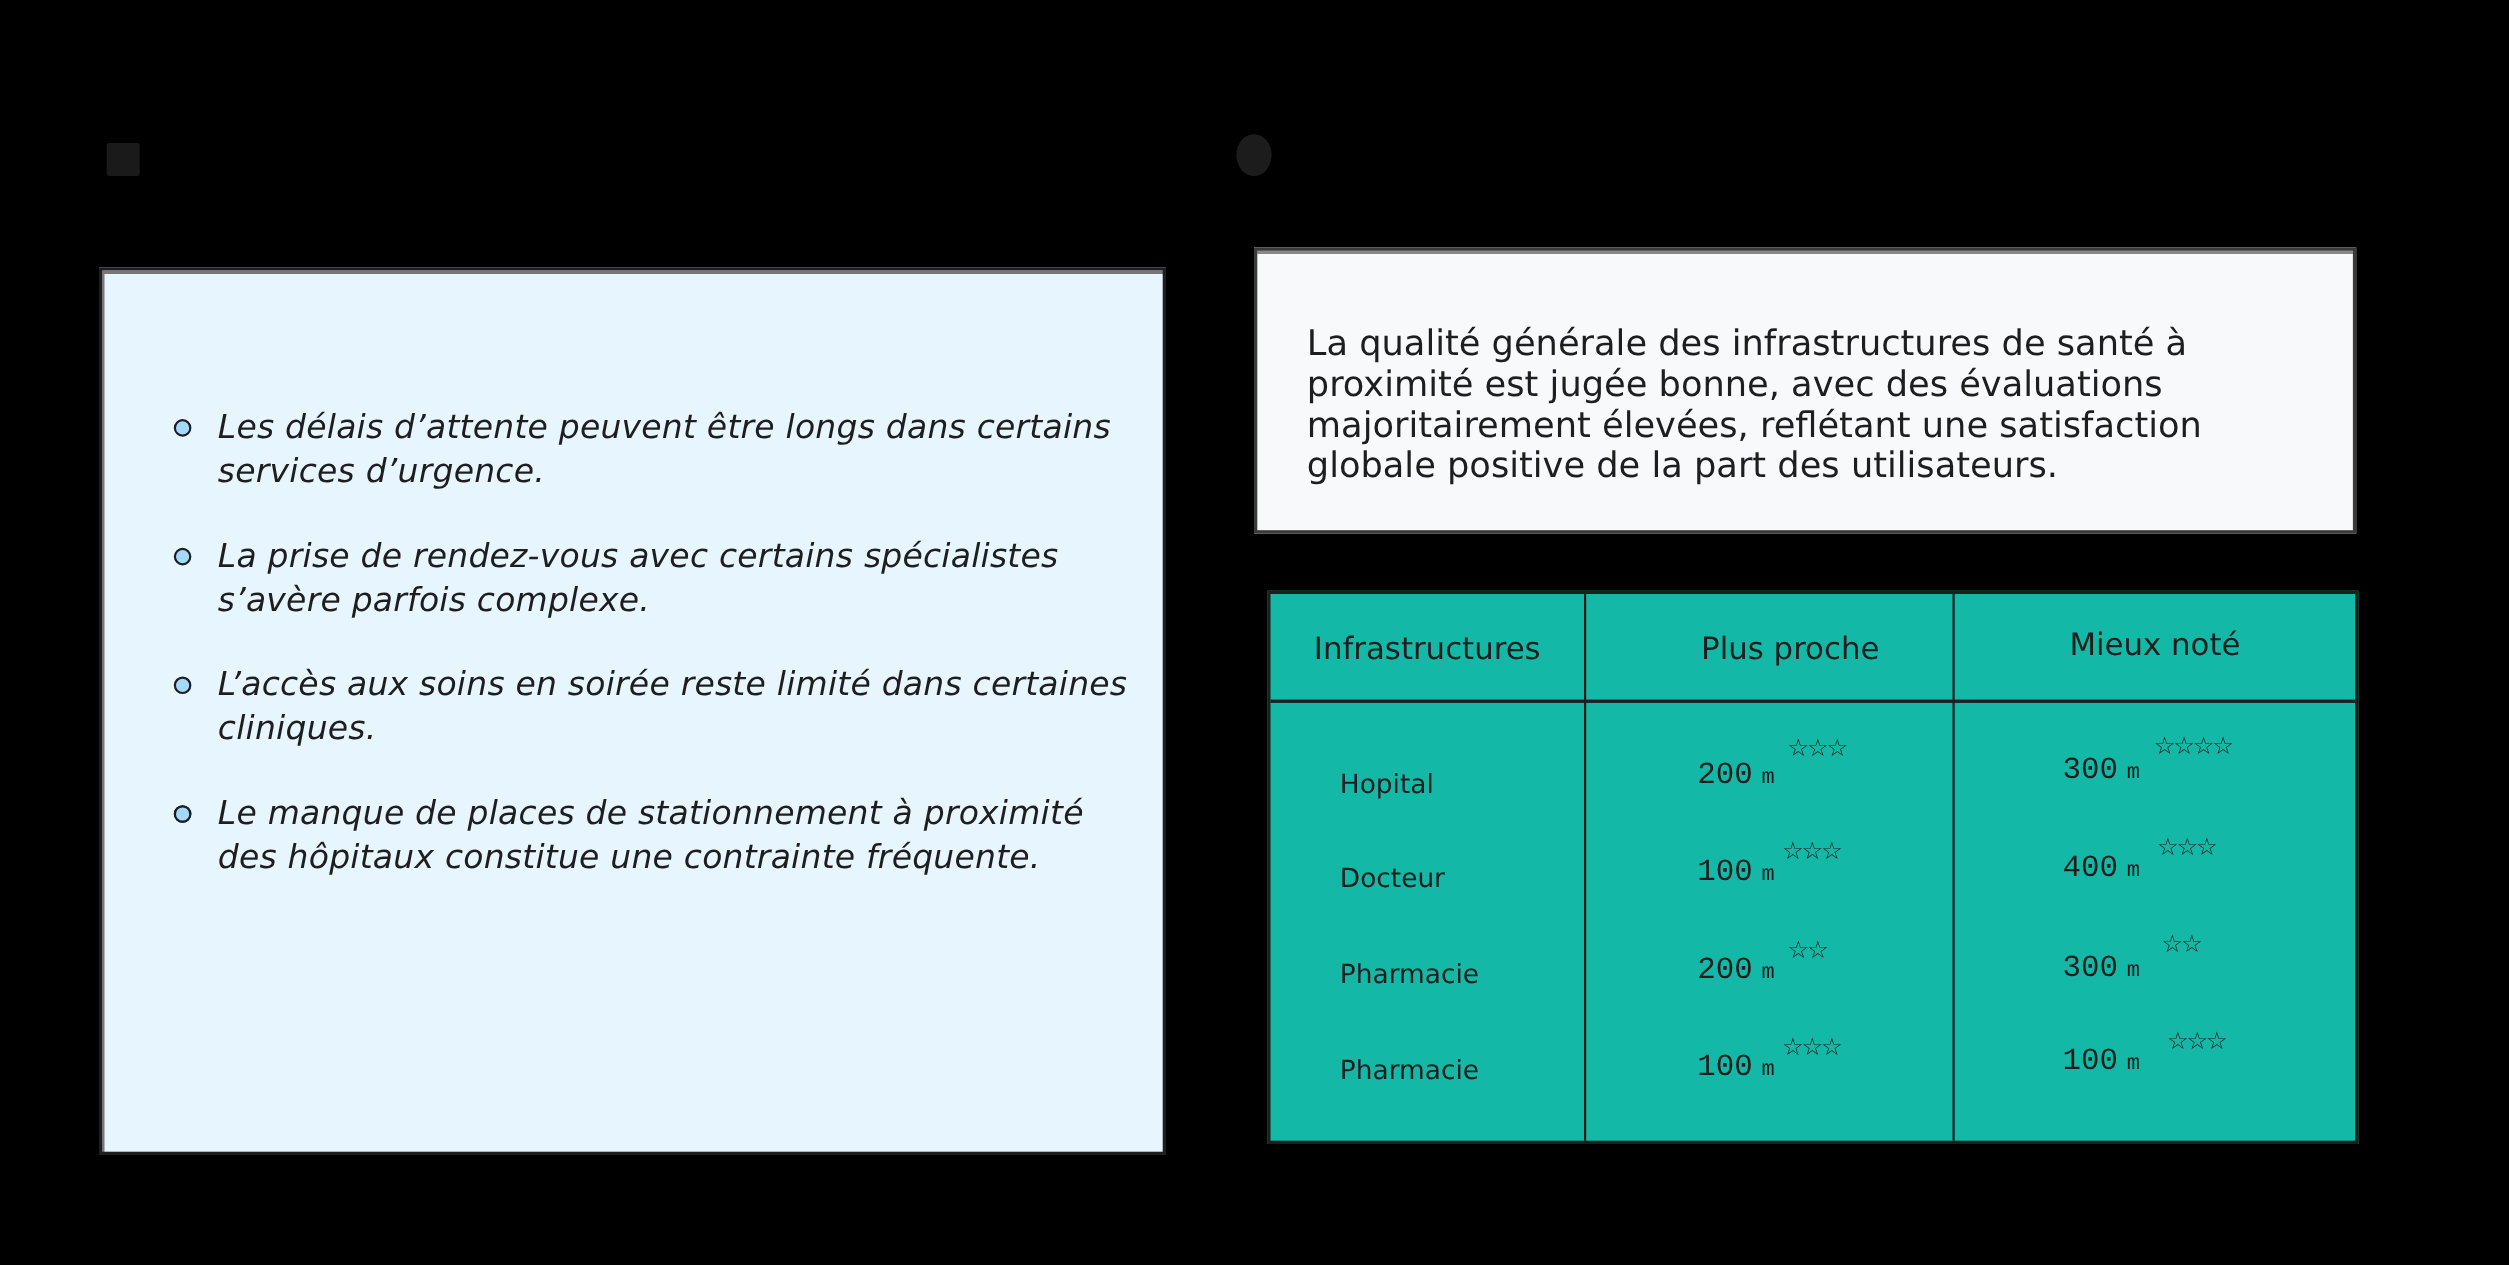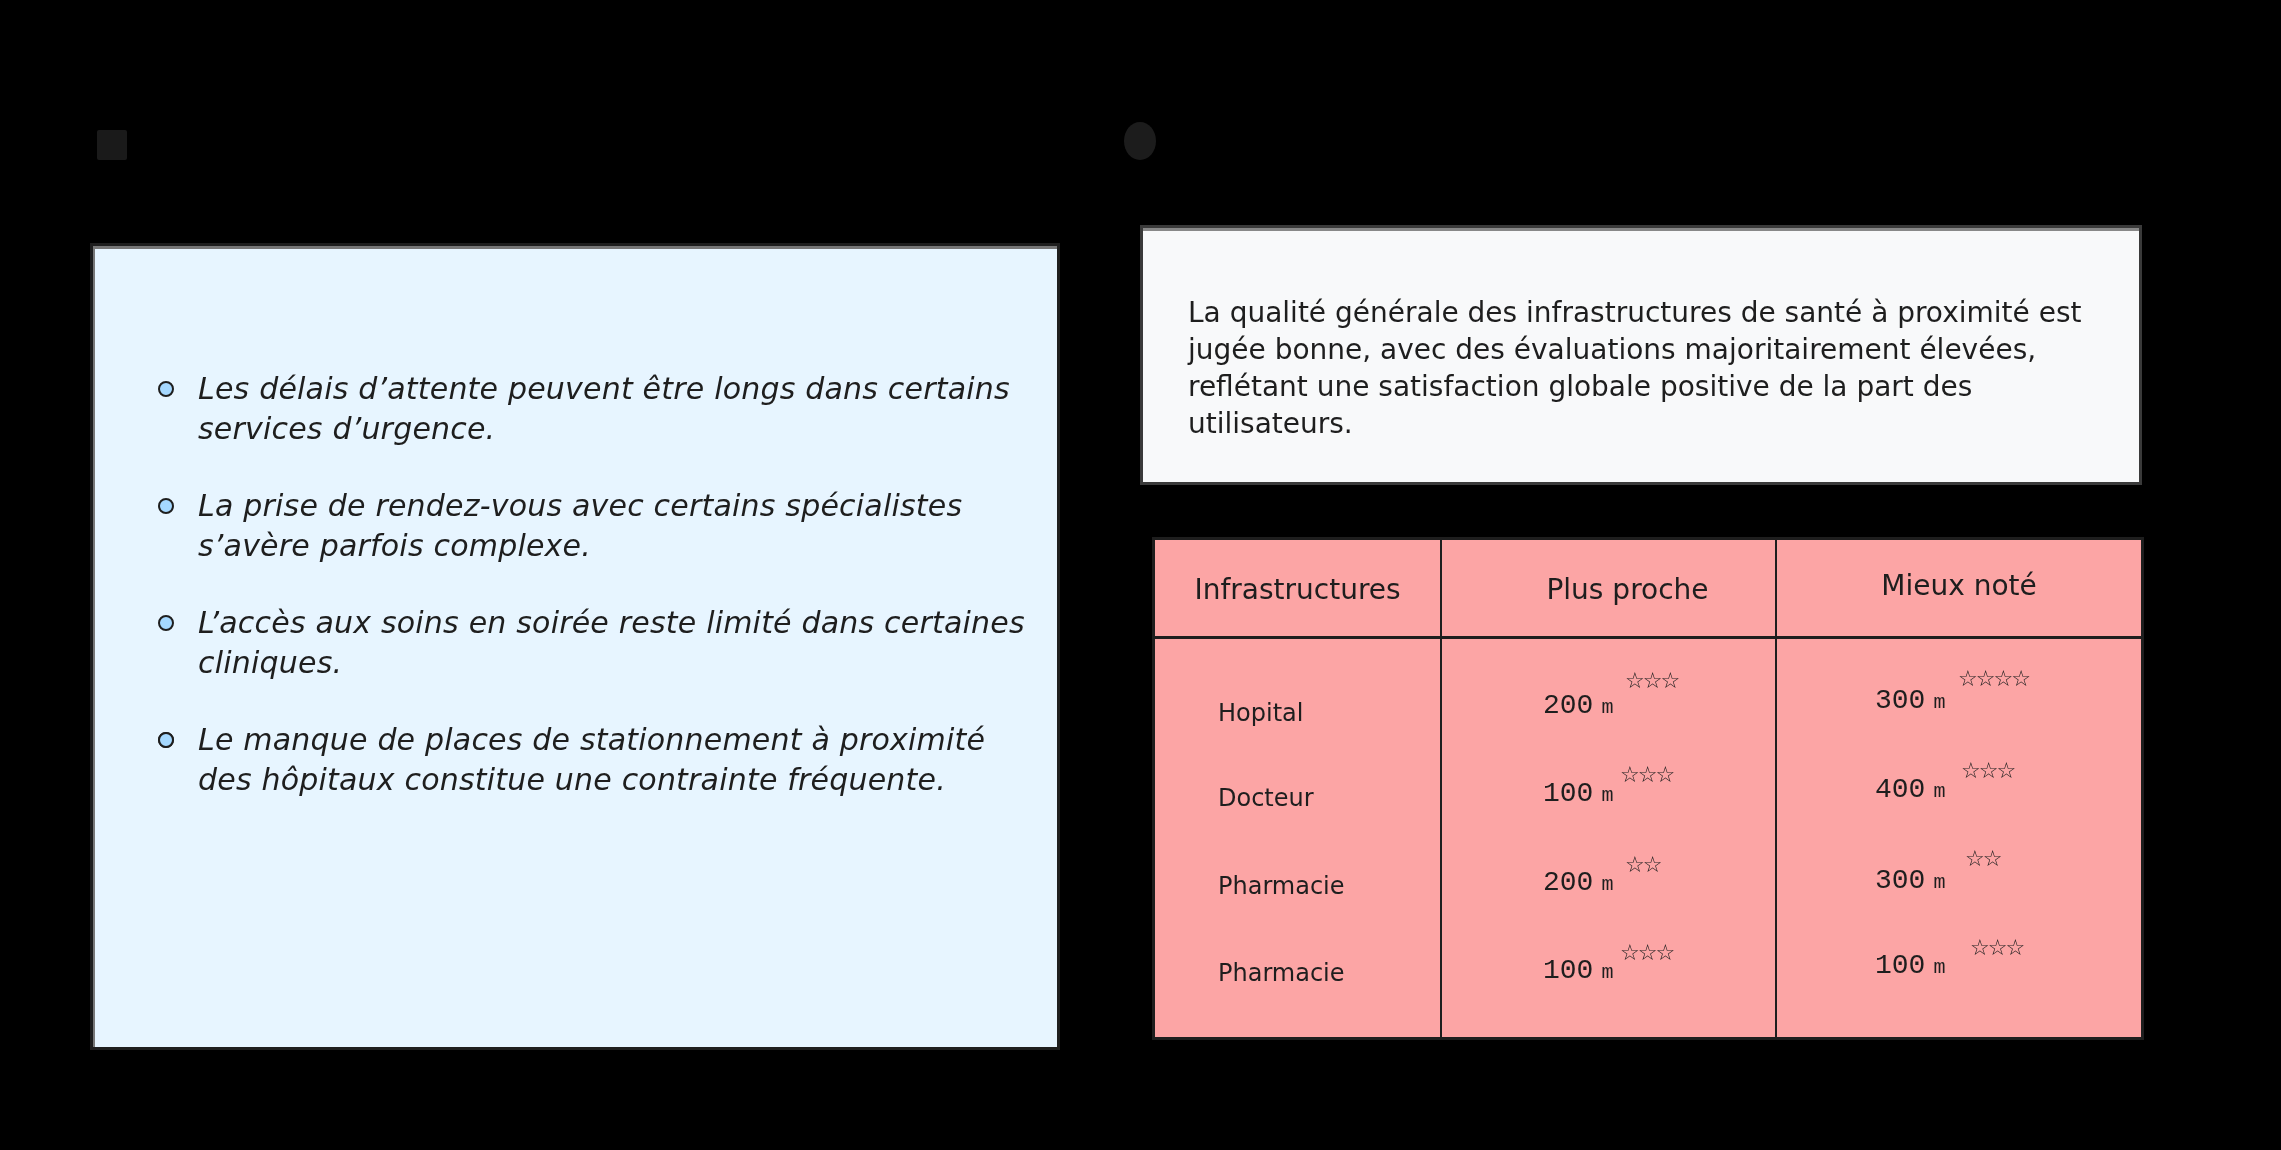--- a/index.html
+++ b/index.html
@@ -84,32 +84,32 @@
       background: #f8f9fa;
       border: 3px solid #3a3a3a;
       box-sizing: border-box;
       box-shadow: 0 3px 0 #888 inset;
     }
     .summary-text {
       position: absolute;
       left: 45px;
       top: 66px;
       width: 940px;
-      font-size: 28px;
+      font-size: 32px;
       line-height: 37px;
       margin: 0;
     }
     
     .infra-table {
       position: absolute;
       left: 1152px;
       top: 537px;
       width: 992px;
       height: 503px;
-      background: #fca5a5;
+      background: #14b8a6;
       border: 3px solid #1e1e1e;
       box-sizing: border-box;
     }
     .col-line {
       position: absolute;
       top: 0;
       bottom: 0;
       width: 2px;
       background: #1e1e1e;
     }

